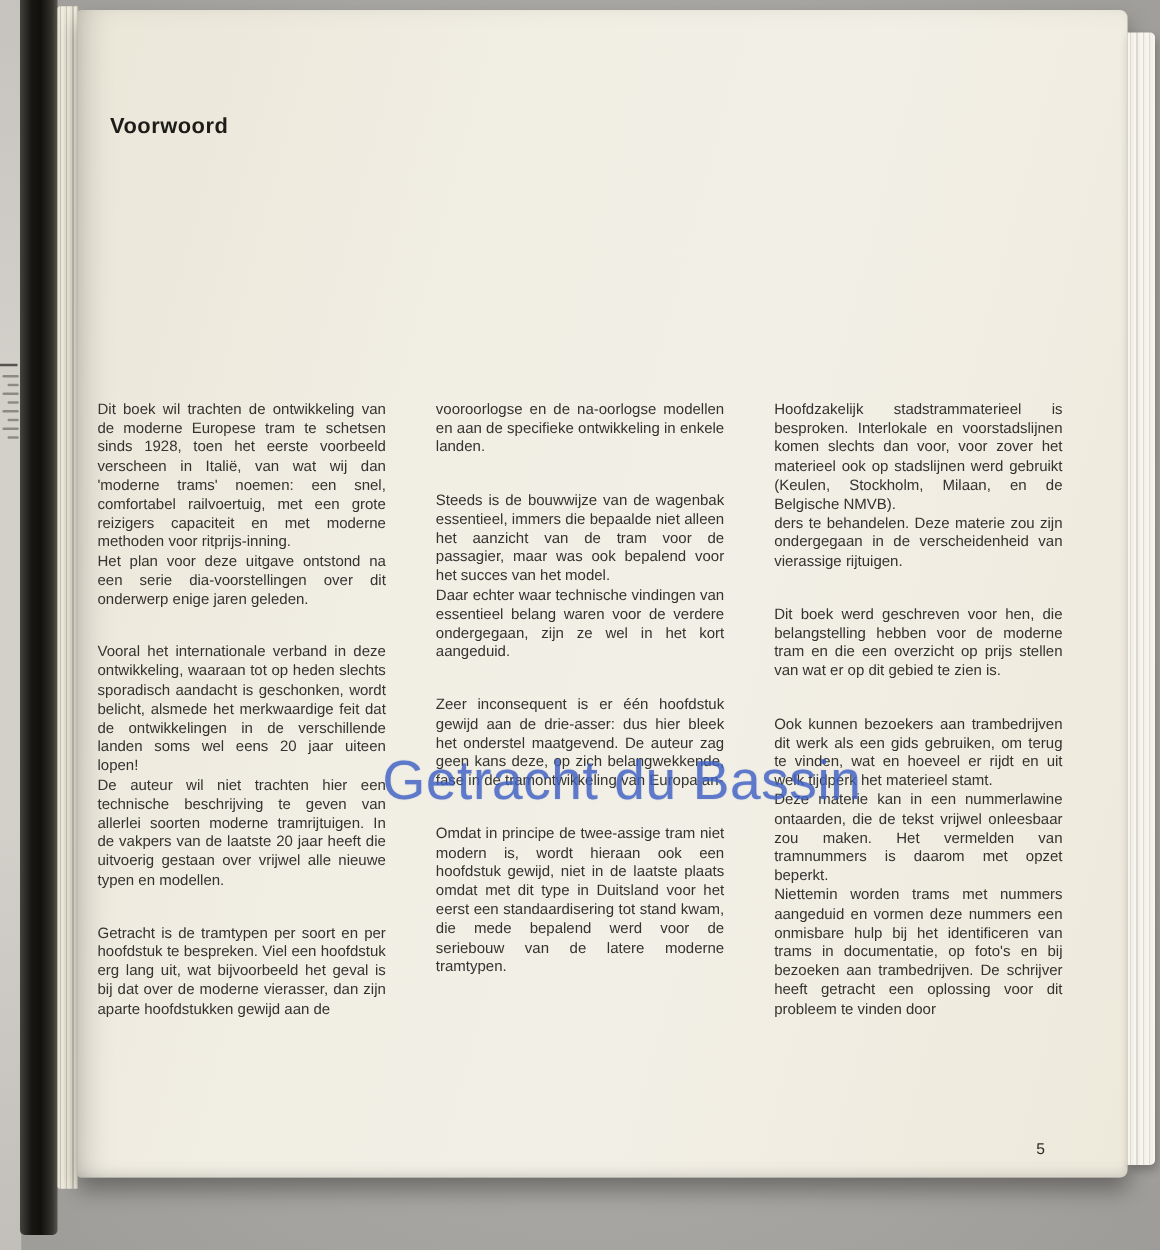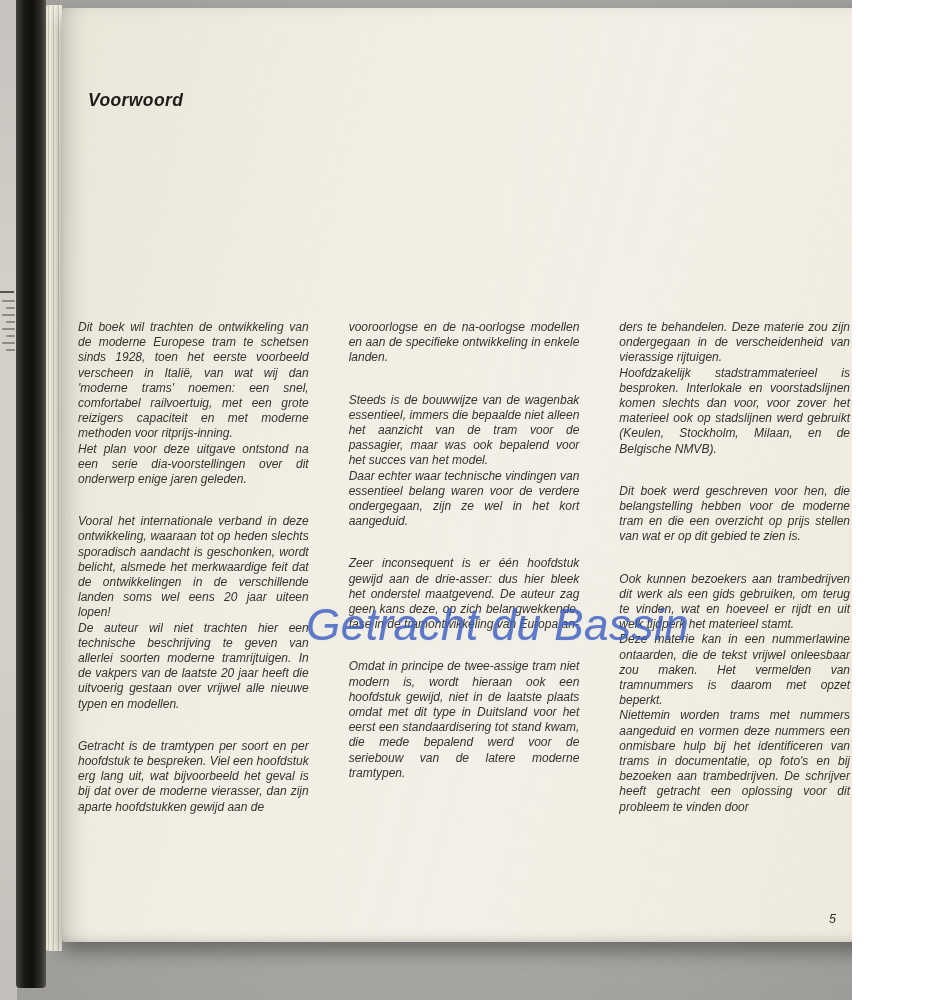--- a/index.html
+++ b/index.html
@@ -1,23 +1,22 @@
 <!DOCTYPE html>
 <html><head>
 <meta charset="utf-8">
 <style>
   html,body { margin:0; padding:0; }
   body { font-family:"Liberation Sans", sans-serif; }
 
   .scene {
     position:relative;
-    width:852px; height:1000px;
+    width:928px; height:1000px;
     background:radial-gradient(ellipse at 50% 45%, #b3b1ad 0%, #a9a7a3 60%, #9e9c98 100%);
     overflow:hidden;
-    font-style:italic;
   }
 
   
   .left-page-sliver {
     position:absolute; left:0; top:0; width:17px; height:1000px;
     background:linear-gradient(180deg,#c6c3be 0%, #d3d0ca 30%, #d3d0ca 65%, #c2bfba 100%);
   }
   .left-fragment { position:absolute; left:2px; top:300px; width:13px; }
   .left-fragment .tline { height:2px; background:#8d8a84; margin-bottom:5px; border-radius:1px; }
   .left-fragment .tline:nth-child(2n) { width:70%; margin-left:30%; }
@@ -120,22 +119,22 @@
           <p class="gap">Getracht is de tramtypen per soort en per hoofdstuk te bespreken. Viel een hoofdstuk erg lang uit, wat bijvoorbeeld het geval is bij dat over de moderne vierasser, dan zijn aparte hoofdstukken gewijd aan de</p>
         </div>
       <div class="col">
           <p>vooroorlogse en de na-oorlogse modellen en aan de specifieke ontwikkeling in enkele landen.</p>
           <p class="gap">Steeds is de bouwwijze van de wagenbak essentieel, immers die bepaalde niet alleen het aanzicht van de tram voor de passagier, maar was ook bepalend voor het succes van het model.</p>
           <p>Daar echter waar technische vindingen van essentieel belang waren voor de verdere ondergegaan, zijn ze wel in het kort aangeduid.</p>
           <p class="gap">Zeer inconsequent is er één hoofdstuk gewijd aan de drie-asser: dus hier bleek het onderstel maatgevend. De auteur zag geen kans deze, op zich belangwekkende, fase in de tramontwikkeling van Europa an-</p>
           <p class="gap">Omdat in principe de twee-assige tram niet modern is, wordt hieraan ook een hoofdstuk gewijd, niet in de laatste plaats omdat met dit type in Duitsland voor het eerst een standaardisering tot stand kwam, die mede bepalend werd voor de seriebouw van de latere moderne tramtypen.</p>
         </div>
       <div class="col">
+          <p>Hoofdzakelijk stadstrammaterieel is besproken. Interlokale en voorstadslijnen komen slechts dan voor, voor zover het materieel ook op stadslijnen werd gebruikt (Keulen, Stockholm, Milaan, en de Belgische NMVB).</p>
           <p>ders te behandelen. Deze materie zou zijn ondergegaan in de verscheidenheid van vierassige rijtuigen.</p>
-          <p>Hoofdzakelijk stadstrammaterieel is besproken. Interlokale en voorstadslijnen komen slechts dan voor, voor zover het materieel ook op stadslijnen werd gebruikt (Keulen, Stockholm, Milaan, en de Belgische NMVB).</p>
           <p class="gap">Dit boek werd geschreven voor hen, die belangstelling hebben voor de moderne tram en die een overzicht op prijs stellen van wat er op dit gebied te zien is.</p>
           <p class="gap">Ook kunnen bezoekers aan trambedrijven dit werk als een gids gebruiken, om terug te vinden, wat en hoeveel er rijdt en uit welk tijdperk het materieel stamt.</p>
           <p>Deze materie kan in een nummerlawine ontaarden, die de tekst vrijwel onleesbaar zou maken. Het vermelden van tramnummers is daarom met opzet beperkt.</p>
           <p>Niettemin worden trams met nummers aangeduid en vormen deze nummers een onmisbare hulp bij het identificeren van trams in documentatie, op foto's en bij bezoeken aan trambedrijven. De schrijver heeft getracht een oplossing voor dit probleem te vinden door</p>
         </div>
     </div>
 
     <div class="page-number">5</div>
   </div>
 

